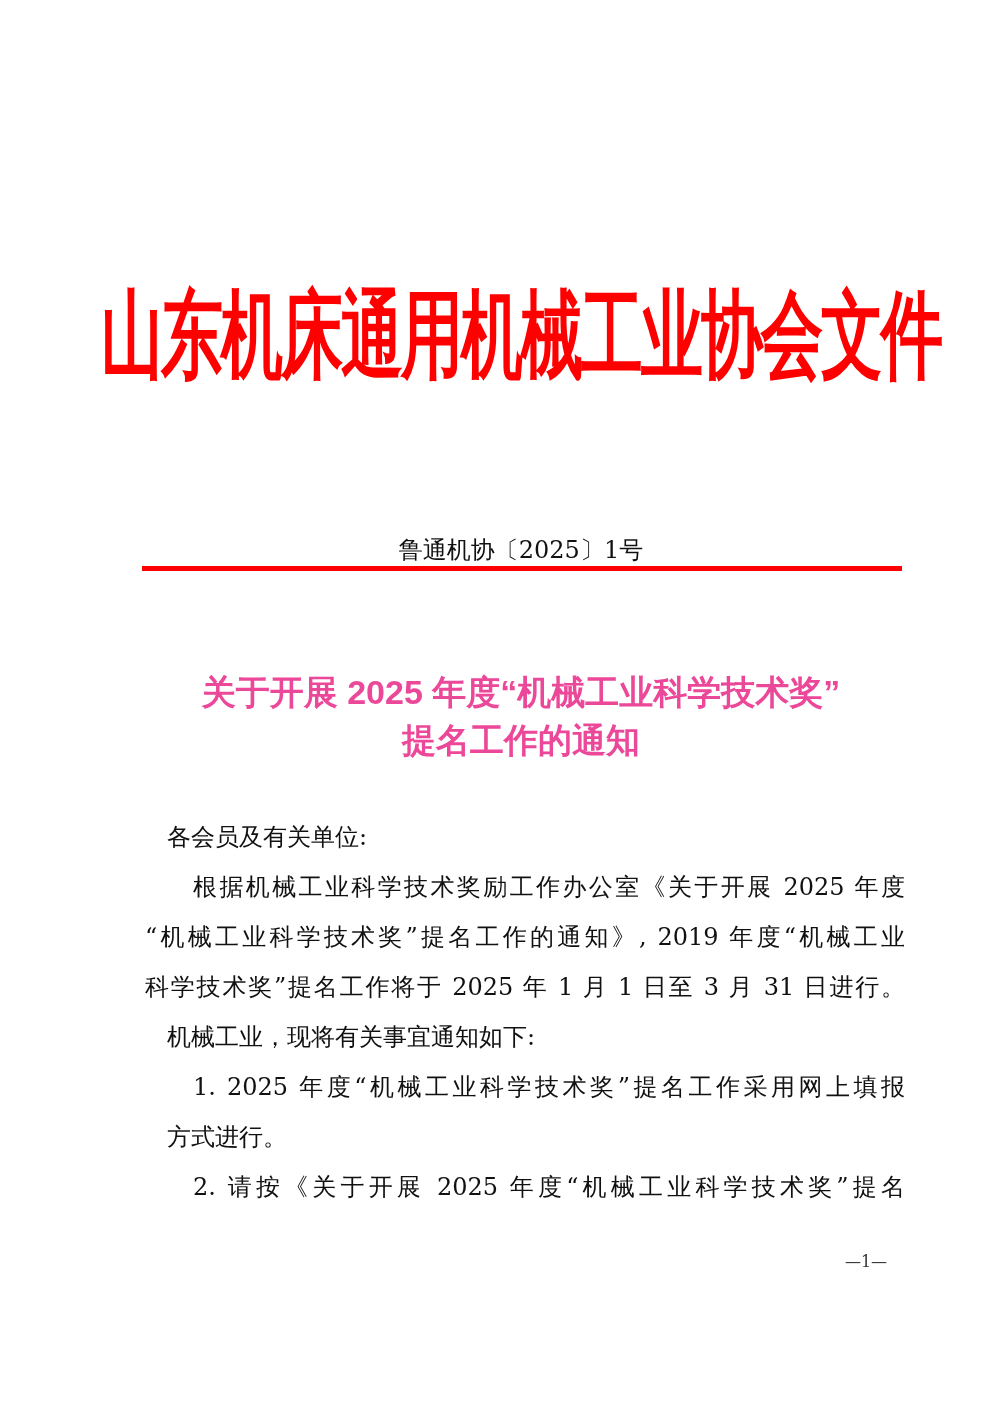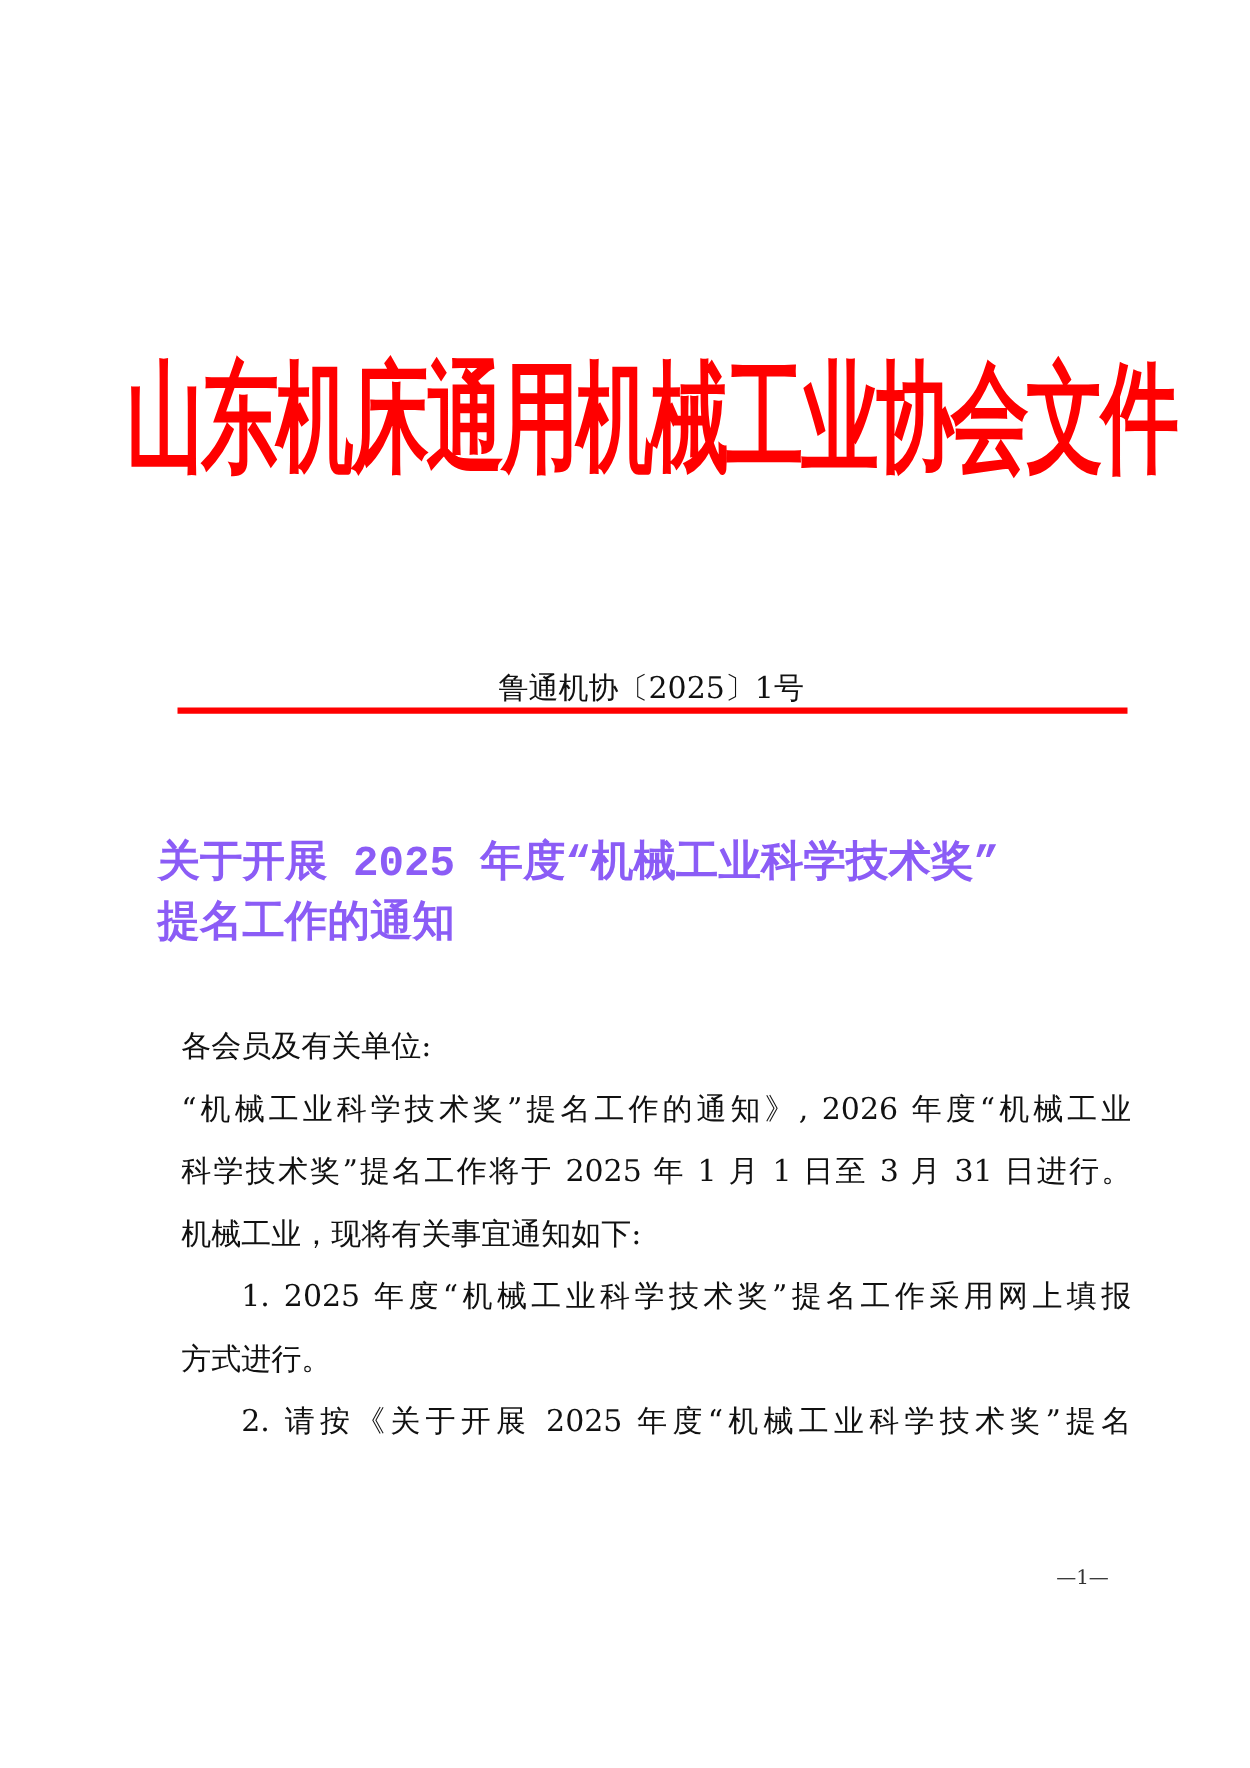--- a/index.html
+++ b/index.html
@@ -58,25 +58,26 @@
       top: 566px;
       width: 760px;
       height: 5px;
       background: #ff0000;
     }
     .title {
       position: absolute;
       left: 110px;
       top: 668px;
       width: 790px;
+      text-align: center;
       font-weight: bold;
       font-size: 34px;
       line-height: 48px;
-      color: #8b5cf6;
-      font-family: Liberation Mono, monospace;
+      color: #ec4899;
+      font-family: Liberation Sans, sans-serif;
       white-space: nowrap;
     }
     .body-text {
       position: absolute;
       left: 129px;
       top: 812px;
       width: 760px;
       font-size: 24px;
       color: #111;
       font-family: "DejaVu Serif", "Liberation Serif", serif;
@@ -84,20 +85,21 @@
     .line {
       height: 50px;
       line-height: 50px;
       white-space: nowrap;
       text-align: justify;
       text-align-last: justify;
     }
     .line.left {
       text-align: right;
       text-align-last: left;
+      margin-left: 22px;
     }
     .line.indent {
       padding-left: 48px;
     }
     .page-number {
       position: absolute;
       left: 820px;
       top: 1252px;
       width: 60px;
       text-align: center;
@@ -117,21 +119,22 @@
 
   <div class="red-rule"></div>
 
   <div class="title">
     <div>关于开展 2025 年度“机械工业科学技术奖”</div>
     <div>提名工作的通知</div>
   </div>
 
   <div class="body-text">
     <div class="line left">各会员及有关单位:</div>
-    <div class="line">“机械工业科学技术奖”提名工作的通知》, 2026 年度“机械工业</div>
+    <div class="line indent">根据机械工业科学技术奖励工作办公室《关于开展 2025 年度</div>
+    <div class="line">“机械工业科学技术奖”提名工作的通知》, 2019 年度“机械工业</div>
     <div class="line">科学技术奖”提名工作将于 2025 年 1 月 1 日至 3 月 31 日进行。</div>
     <div class="line left">机械工业，现将有关事宜通知如下:</div>
     <div class="line indent">1. 2025 年度“机械工业科学技术奖”提名工作采用网上填报</div>
     <div class="line left">方式进行。</div>
     <div class="line indent">2. 请按《关于开展 2025 年度“机械工业科学技术奖”提名</div>
   </div>
 
   <div class="page-number">—1—</div>
 
 </div>

